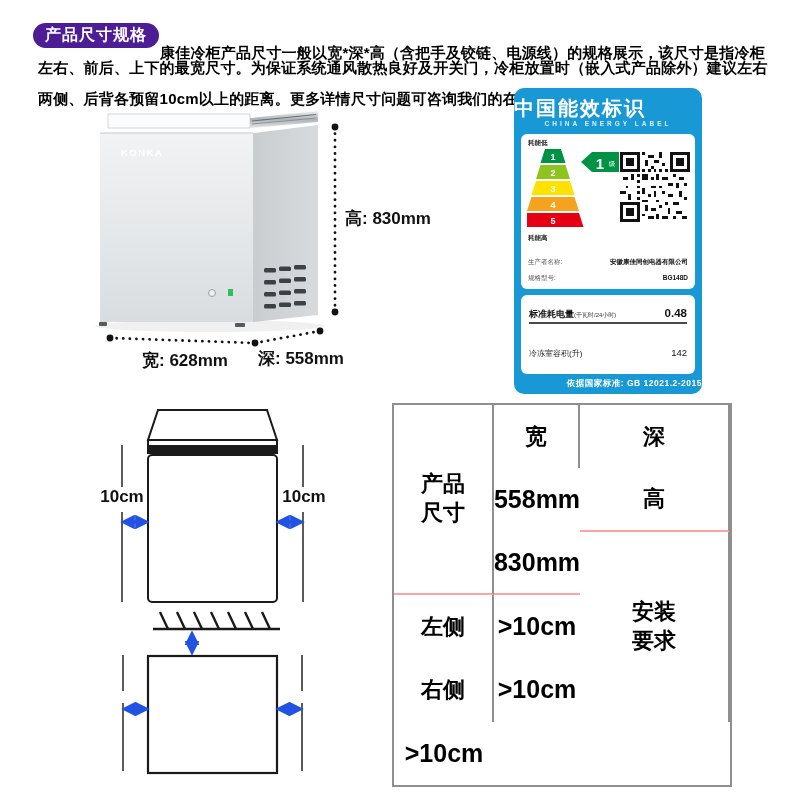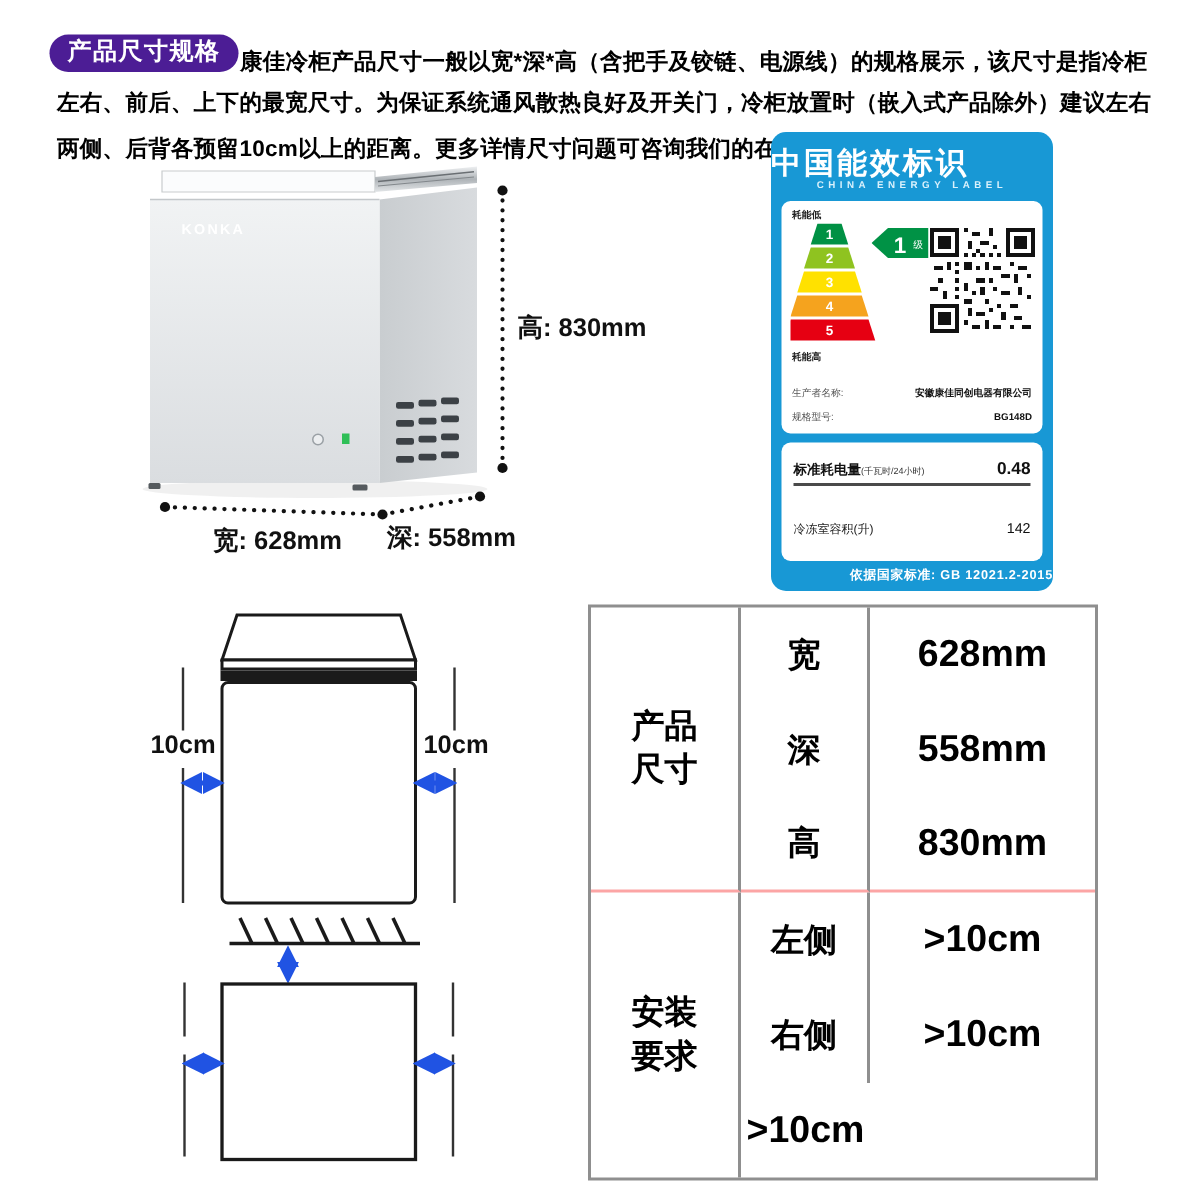--- a/index.html
+++ b/index.html
@@ -10,21 +10,21 @@
   }
   .abs{position:absolute;}
 
   
   .badge{
     left:33px;top:23px;background:#4c1d95;color:#fff;
     border-radius:13px;padding:4px 12px 5px;font-size:16px;font-weight:bold;
     letter-spacing:1px;line-height:1;
   }
   .hline{font-size:15px;font-weight:bold;white-space:nowrap;color:#000;letter-spacing:.2px;}
-  .hl1{left:160px;top:32px;}
+  .hl1{left:160px;top:44px;}
   .hl2{left:38px;top:59px;}
   .hl3{left:38px;top:90px;}
 
   
   .dimlabel{font-size:17px;font-weight:bold;color:#111;white-space:nowrap;}
 
   
   .energy{
     left:514px;top:88px;width:188px;height:306px;
     background:#1898d5;border-radius:10px;
@@ -326,21 +326,20 @@
 </svg>
 <div class="abs clr" style="left:122px;top:487px">10cm</div>
 <div class="abs clr" style="left:304px;top:487px">10cm</div>
 
 <div class="abs spec">
   <div class="cell c1 gdiv">
     <div>产品</div>
     <div>尺寸</div>
   </div>
   <div class="cell c2">宽</div>
-  <div class="cell c3">628mm</div>
   <div class="cell c2">深</div>
   <div class="cell c3">558mm</div>
   <div class="cell c2 gdiv">高</div>
   <div class="cell c3 gdiv">830mm</div>
 
   <div class="cell c1">
     <div>安装</div>
     <div>要求</div>
   </div>
   <div class="cell c2">左侧</div>

